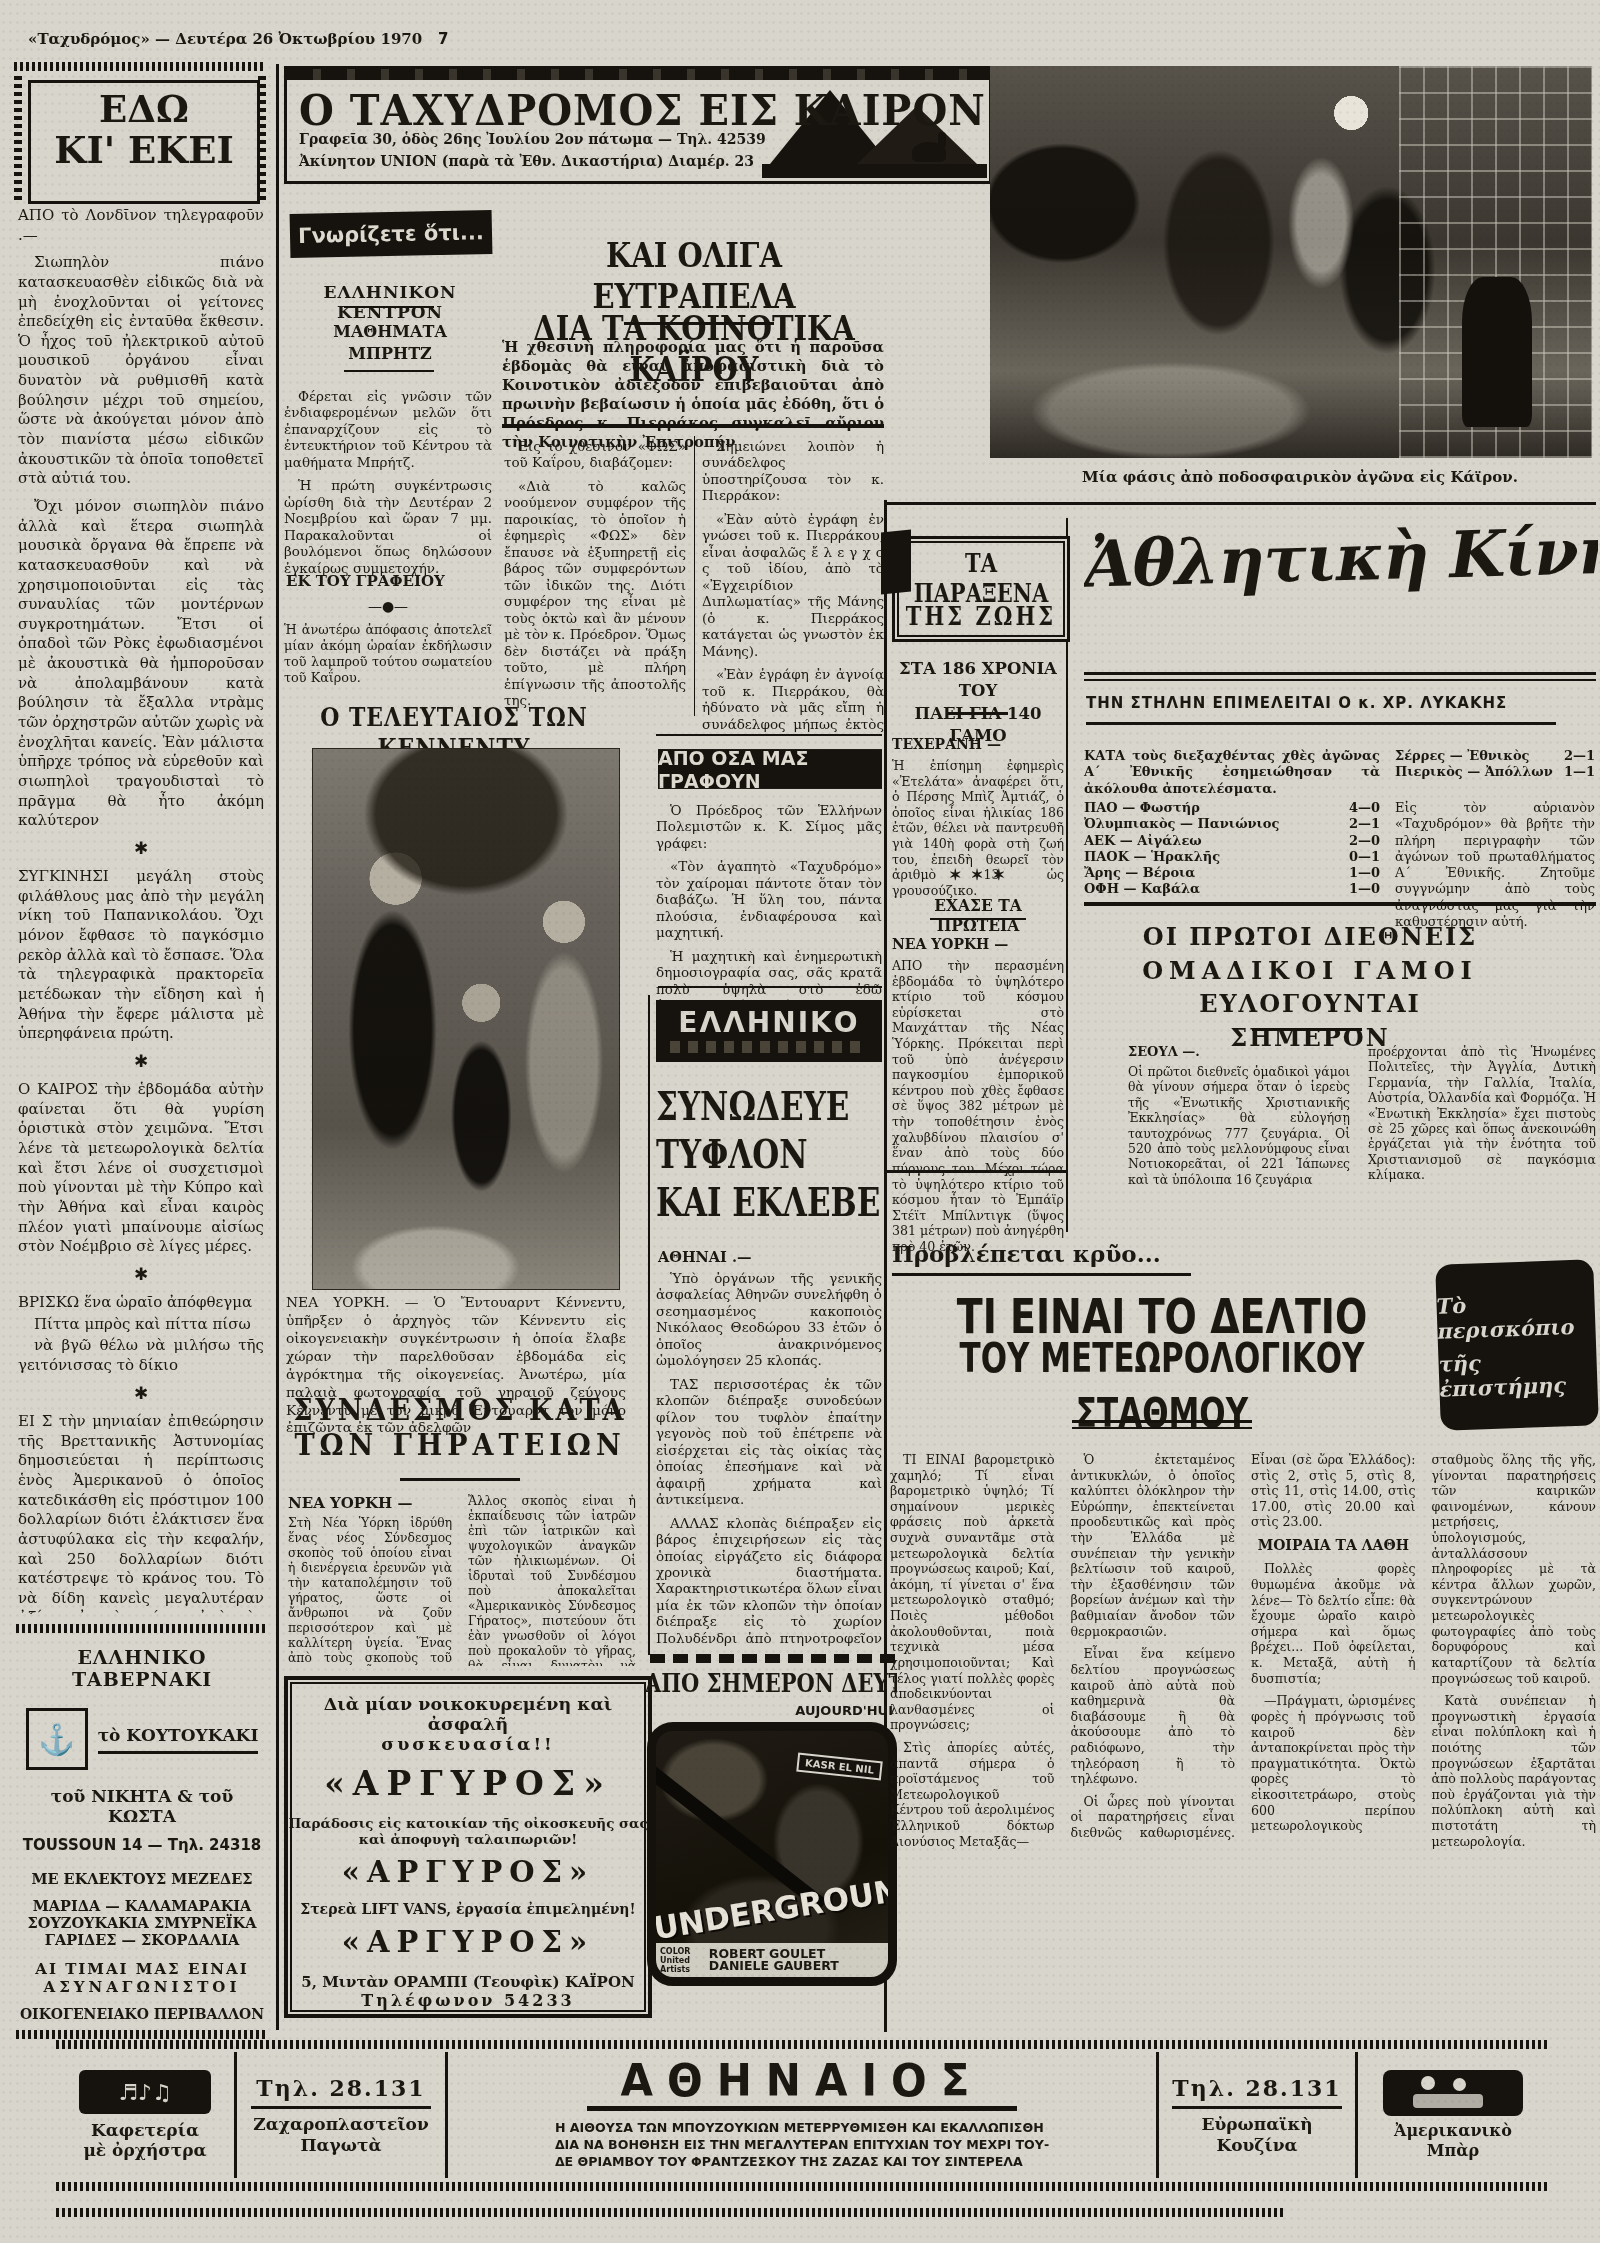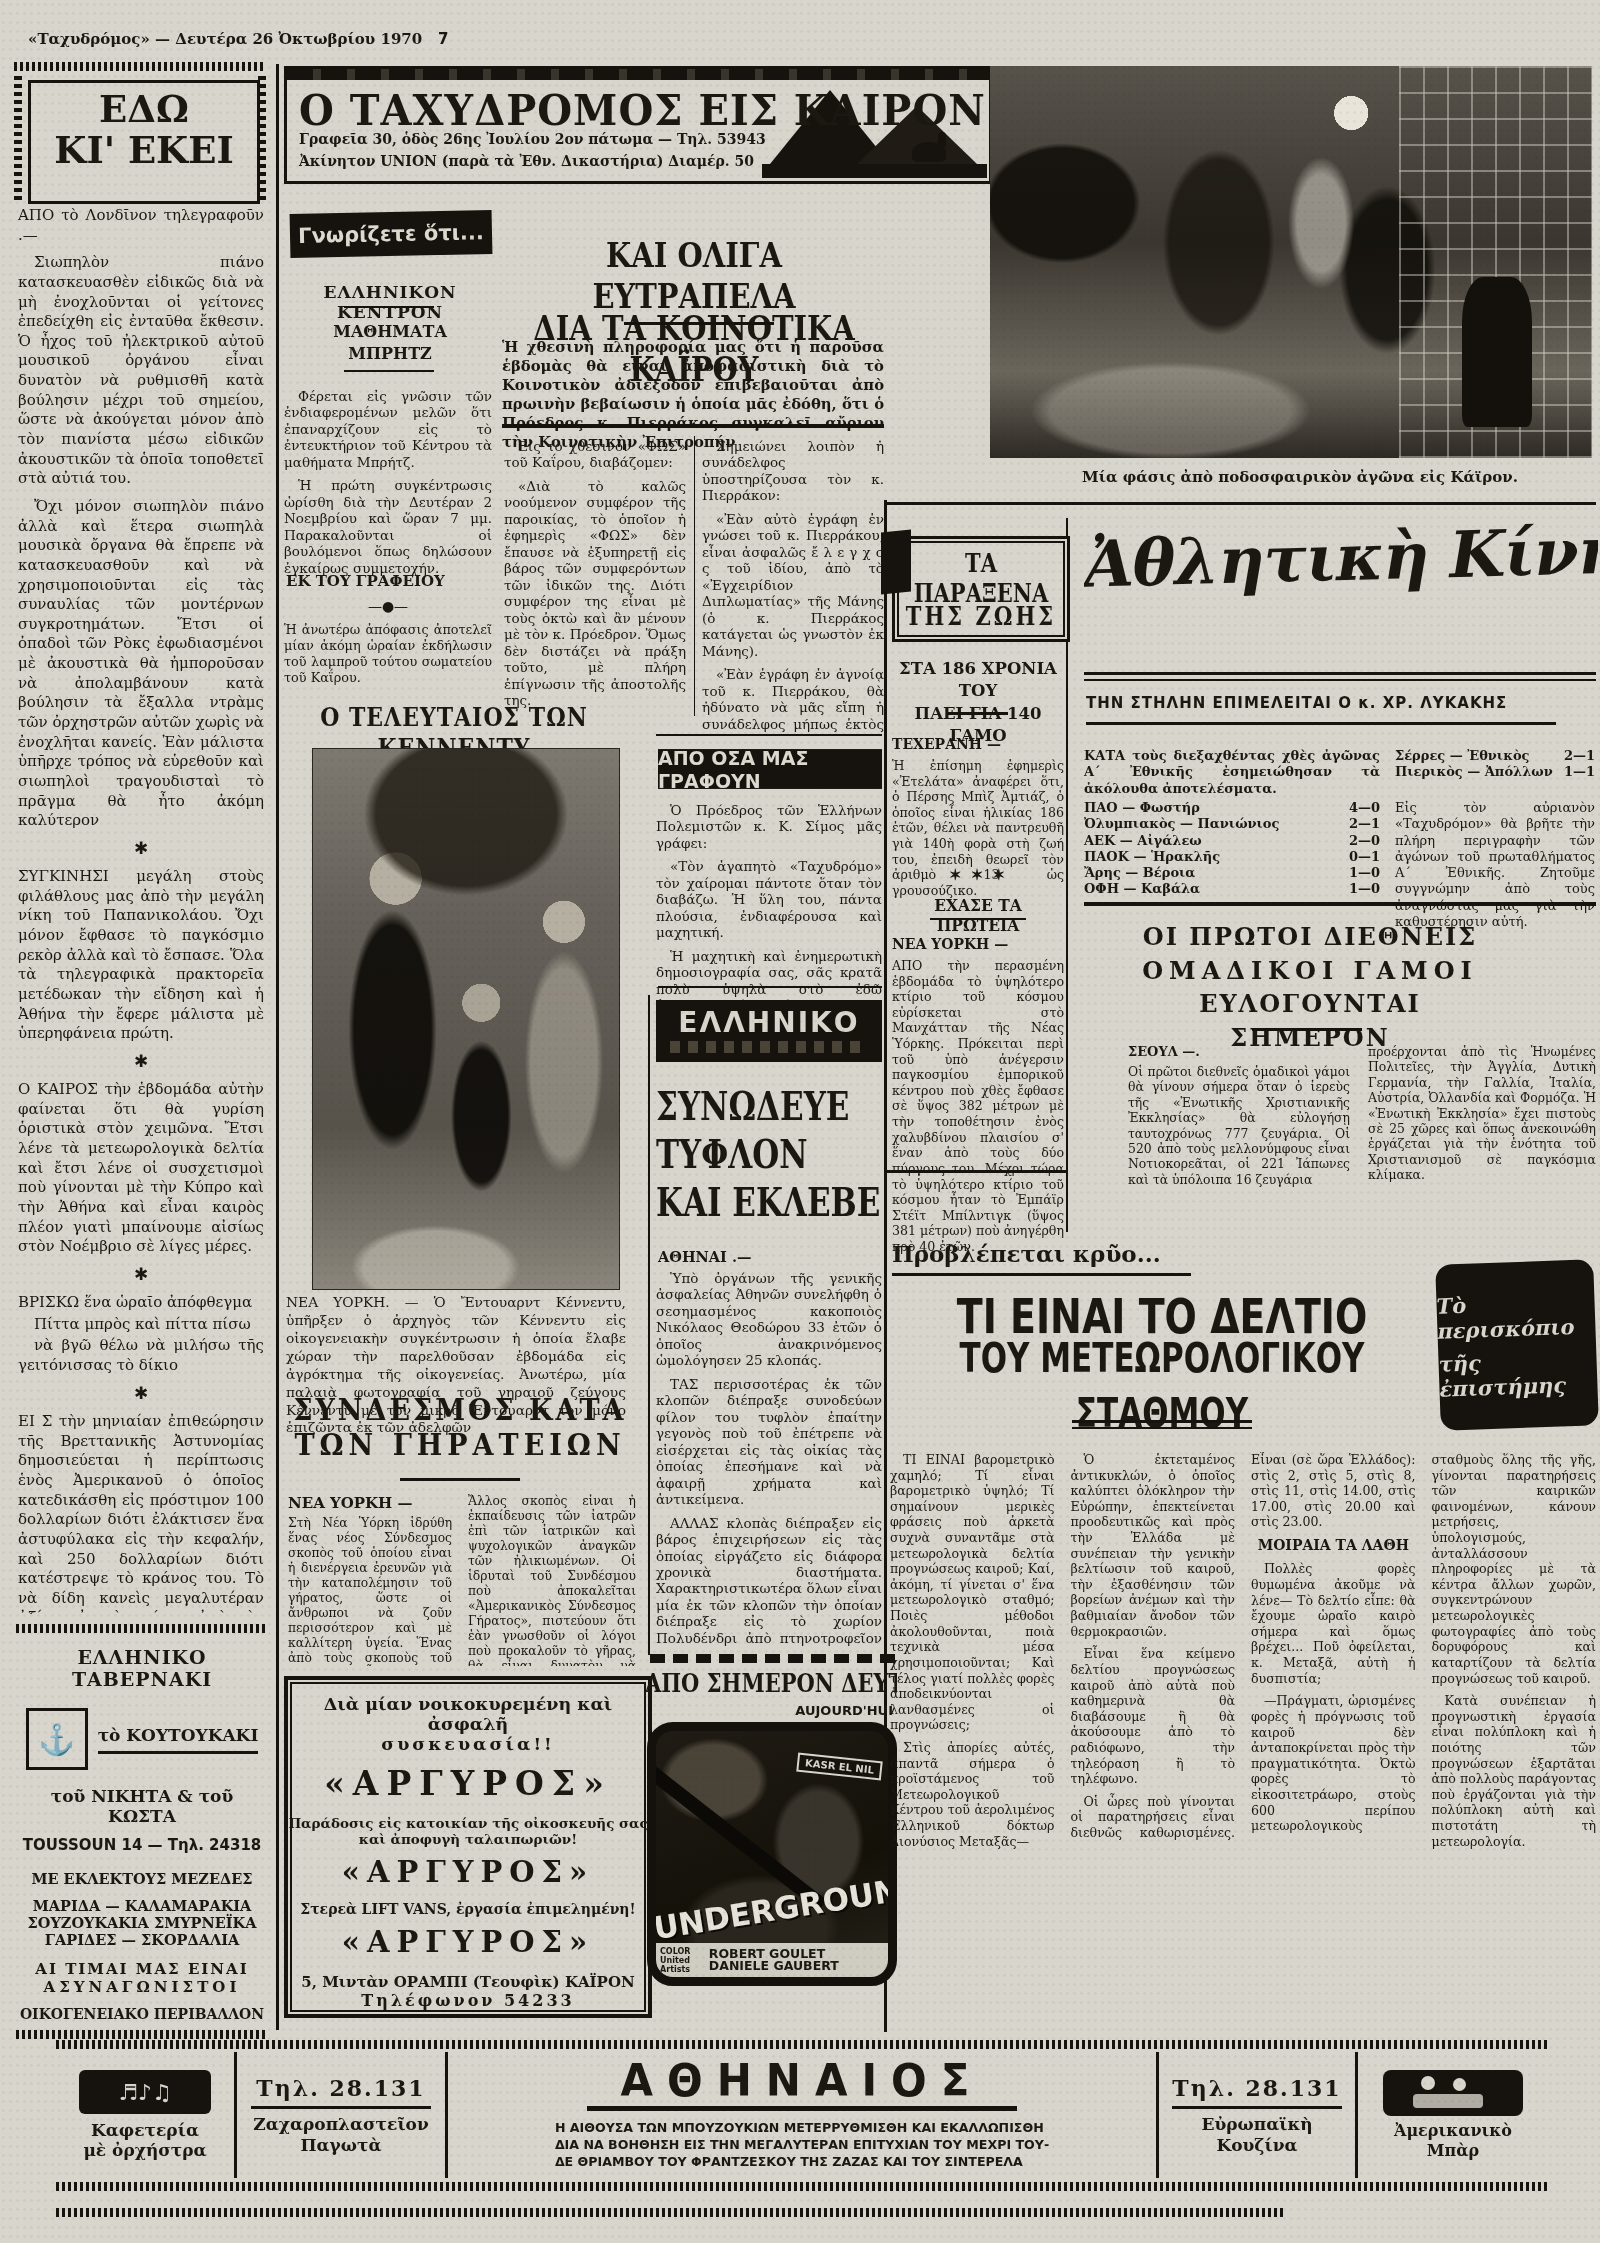--- a/index.html
+++ b/index.html
@@ -87,22 +87,22 @@
   <div class="blk" style="left:284px;top:66px;width:702px;height:112px;border:3px solid #16130e;background:#d8d5cc;">
     <div style="position:absolute;left:0;top:0;width:100%;height:11px;background:repeating-linear-gradient(90deg,#16130e 0 26px,#3a352c 26px 34px);"></div>
     <div style="position:absolute;left:12px;top:16px;font-size:40px;font-weight:900;letter-spacing:1px;transform:scaleY(1.05);transform-origin:left top;white-space:nowrap;z-index:2;">Ο ΤΑΧΥΔΡΟΜΟΣ ΕΙΣ ΚΑΙΡΟΝ</div>
     <div style="position:absolute;right:2px;top:10px;width:225px;height:99px;z-index:1;">
       <div style="position:absolute;left:8px;bottom:14px;width:120px;height:74px;background:#16130e;clip-path:polygon(50% 0,100% 100%,0 100%);"></div>
       <div style="position:absolute;left:95px;bottom:14px;width:120px;height:58px;background:#201c15;clip-path:polygon(50% 0,100% 100%,0 100%);"></div>
       <div style="position:absolute;left:0;bottom:0;width:100%;height:14px;background:#16130e;"></div>
       <div style="position:absolute;left:150px;bottom:16px;width:34px;height:20px;background:#16130e;border-radius:50% 50% 20% 20%;"></div>
       <div style="position:absolute;left:176px;bottom:30px;width:8px;height:16px;background:#16130e;border-radius:4px;"></div>
     </div>
-    <div style="position:absolute;left:12px;top:62px;font-size:14px;font-weight:bold;z-index:2;">Γραφεῖα 30, ὁδὸς 26ης Ἰουλίου 2ον πάτωμα — Τηλ. 53943</div>
-    <div style="position:absolute;left:12px;top:84px;font-size:14px;font-weight:bold;z-index:2;">Ἀκίνητον UNION (παρὰ τὰ Ἐθν. Δικαστήρια) Διαμέρ. 50</div>
+    <div style="position:absolute;left:12px;top:62px;font-size:14px;font-weight:bold;z-index:2;">Γραφεῖα 30, ὁδὸς 26ης Ἰουλίου 2ον πάτωμα — Τηλ. 42539</div>
+    <div style="position:absolute;left:12px;top:84px;font-size:14px;font-weight:bold;z-index:2;">Ἀκίνητον UNION (παρὰ τὰ Ἐθν. Δικαστήρια) Διαμέρ. 23</div>
   </div>
 
   <div class="photo" style="left:990px;top:66px;width:602px;height:392px;background:linear-gradient(180deg,#57524a 0%,#3b3730 45%,#6b665c 78%,#2e2a24 100%);">
     <div style="position:absolute;inset:0;background:
       radial-gradient(ellipse 130px 100px at 12% 35%, rgba(15,12,8,.85) 0 55%, transparent 60%),
       radial-gradient(ellipse 90px 150px at 38% 45%, rgba(20,16,10,.7) 0 55%, transparent 62%),
       radial-gradient(ellipse 60px 120px at 55% 40%, rgba(230,226,215,.5) 0 40%, transparent 55%),
       radial-gradient(ellipse 80px 140px at 66% 52%, rgba(12,10,6,.8) 0 50%, transparent 60%),
       radial-gradient(circle 17px at 60% 12%, #e8e4da 0 100%, transparent 101%),
       radial-gradient(ellipse 200px 70px at 30% 88%, rgba(200,195,182,.35) 0 60%, transparent 70%);"></div>

